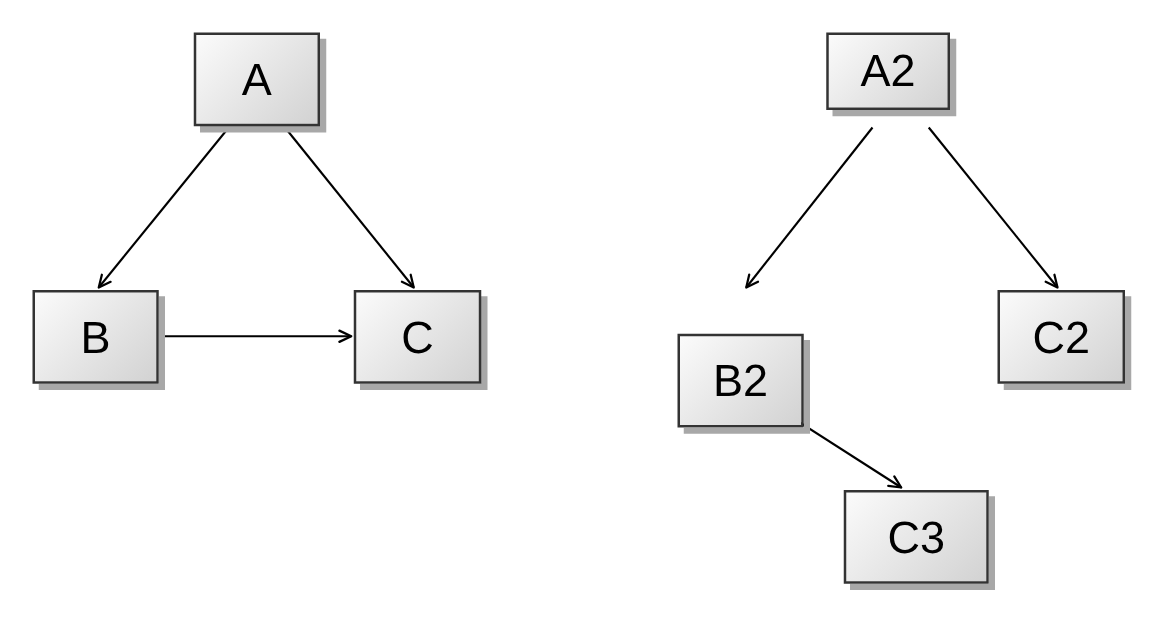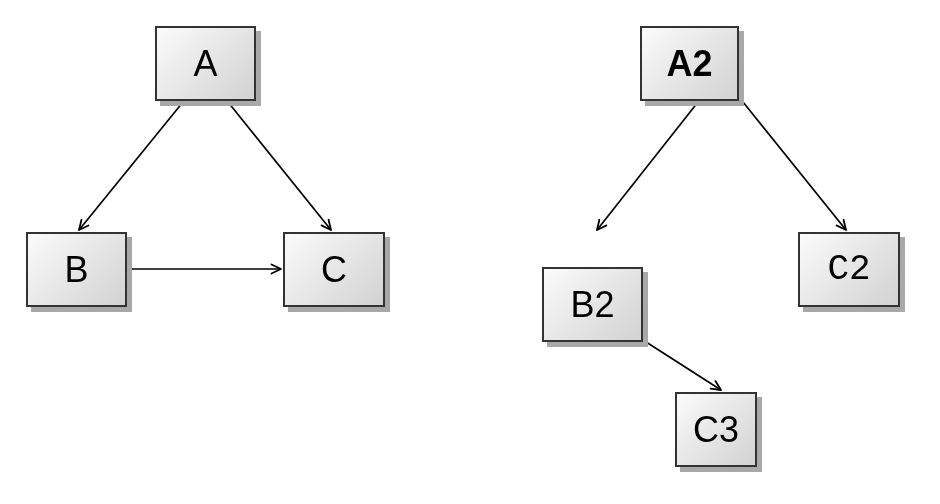--- a/index.html
+++ b/index.html
@@ -60,18 +60,18 @@
       <line x1="698" y1="102" x2="597" y2="230" class="edge" marker-end="url(#arrowhead)"></line>
       <line x1="743" y1="102" x2="846" y2="230" class="edge" marker-end="url(#arrowhead)"></line>
       <line x1="593" y1="308" x2="721" y2="390" class="edge" marker-end="url(#arrowhead)"></line>
     </svg>
 <div>
       <div class="node" style="left: 155px; top: 26px; width: 101px; height: 75px;">A</div>
       <div class="node" style="left: 26px; top: 232px; width: 101px; height: 75px;">B</div>
       <div class="node" style="left: 283px; top: 232px; width: 102px; height: 75px;">C</div>
     </div>
     <div>
-      <div class="node" style="left: 640px; top: 26px; width: 99px; height: 75px; font-weight: bold;">A2</div>
+      <div class="node" style="left: 661px; top: 26px; width: 99px; height: 62px;">A2</div>
       <div class="node" style="left: 542px; top: 232px; width: 101px; height: 75px; margin-top: 35px;">B2</div>
-      <div class="node" style="left: 798px; top: 232px; width: 102px; height: 75px; font-family: Liberation Mono, monospace;">C2</div>
-      <div class="node" style="left: 675px; top: 392px; width: 82px; height: 75px;">C3</div>
+      <div class="node" style="left: 798px; top: 232px; width: 102px; height: 75px;">C2</div>
+      <div class="node" style="left: 675px; top: 392px; width: 116px; height: 75px;">C3</div>
     </div>
   </div>
 
 </body></html>

